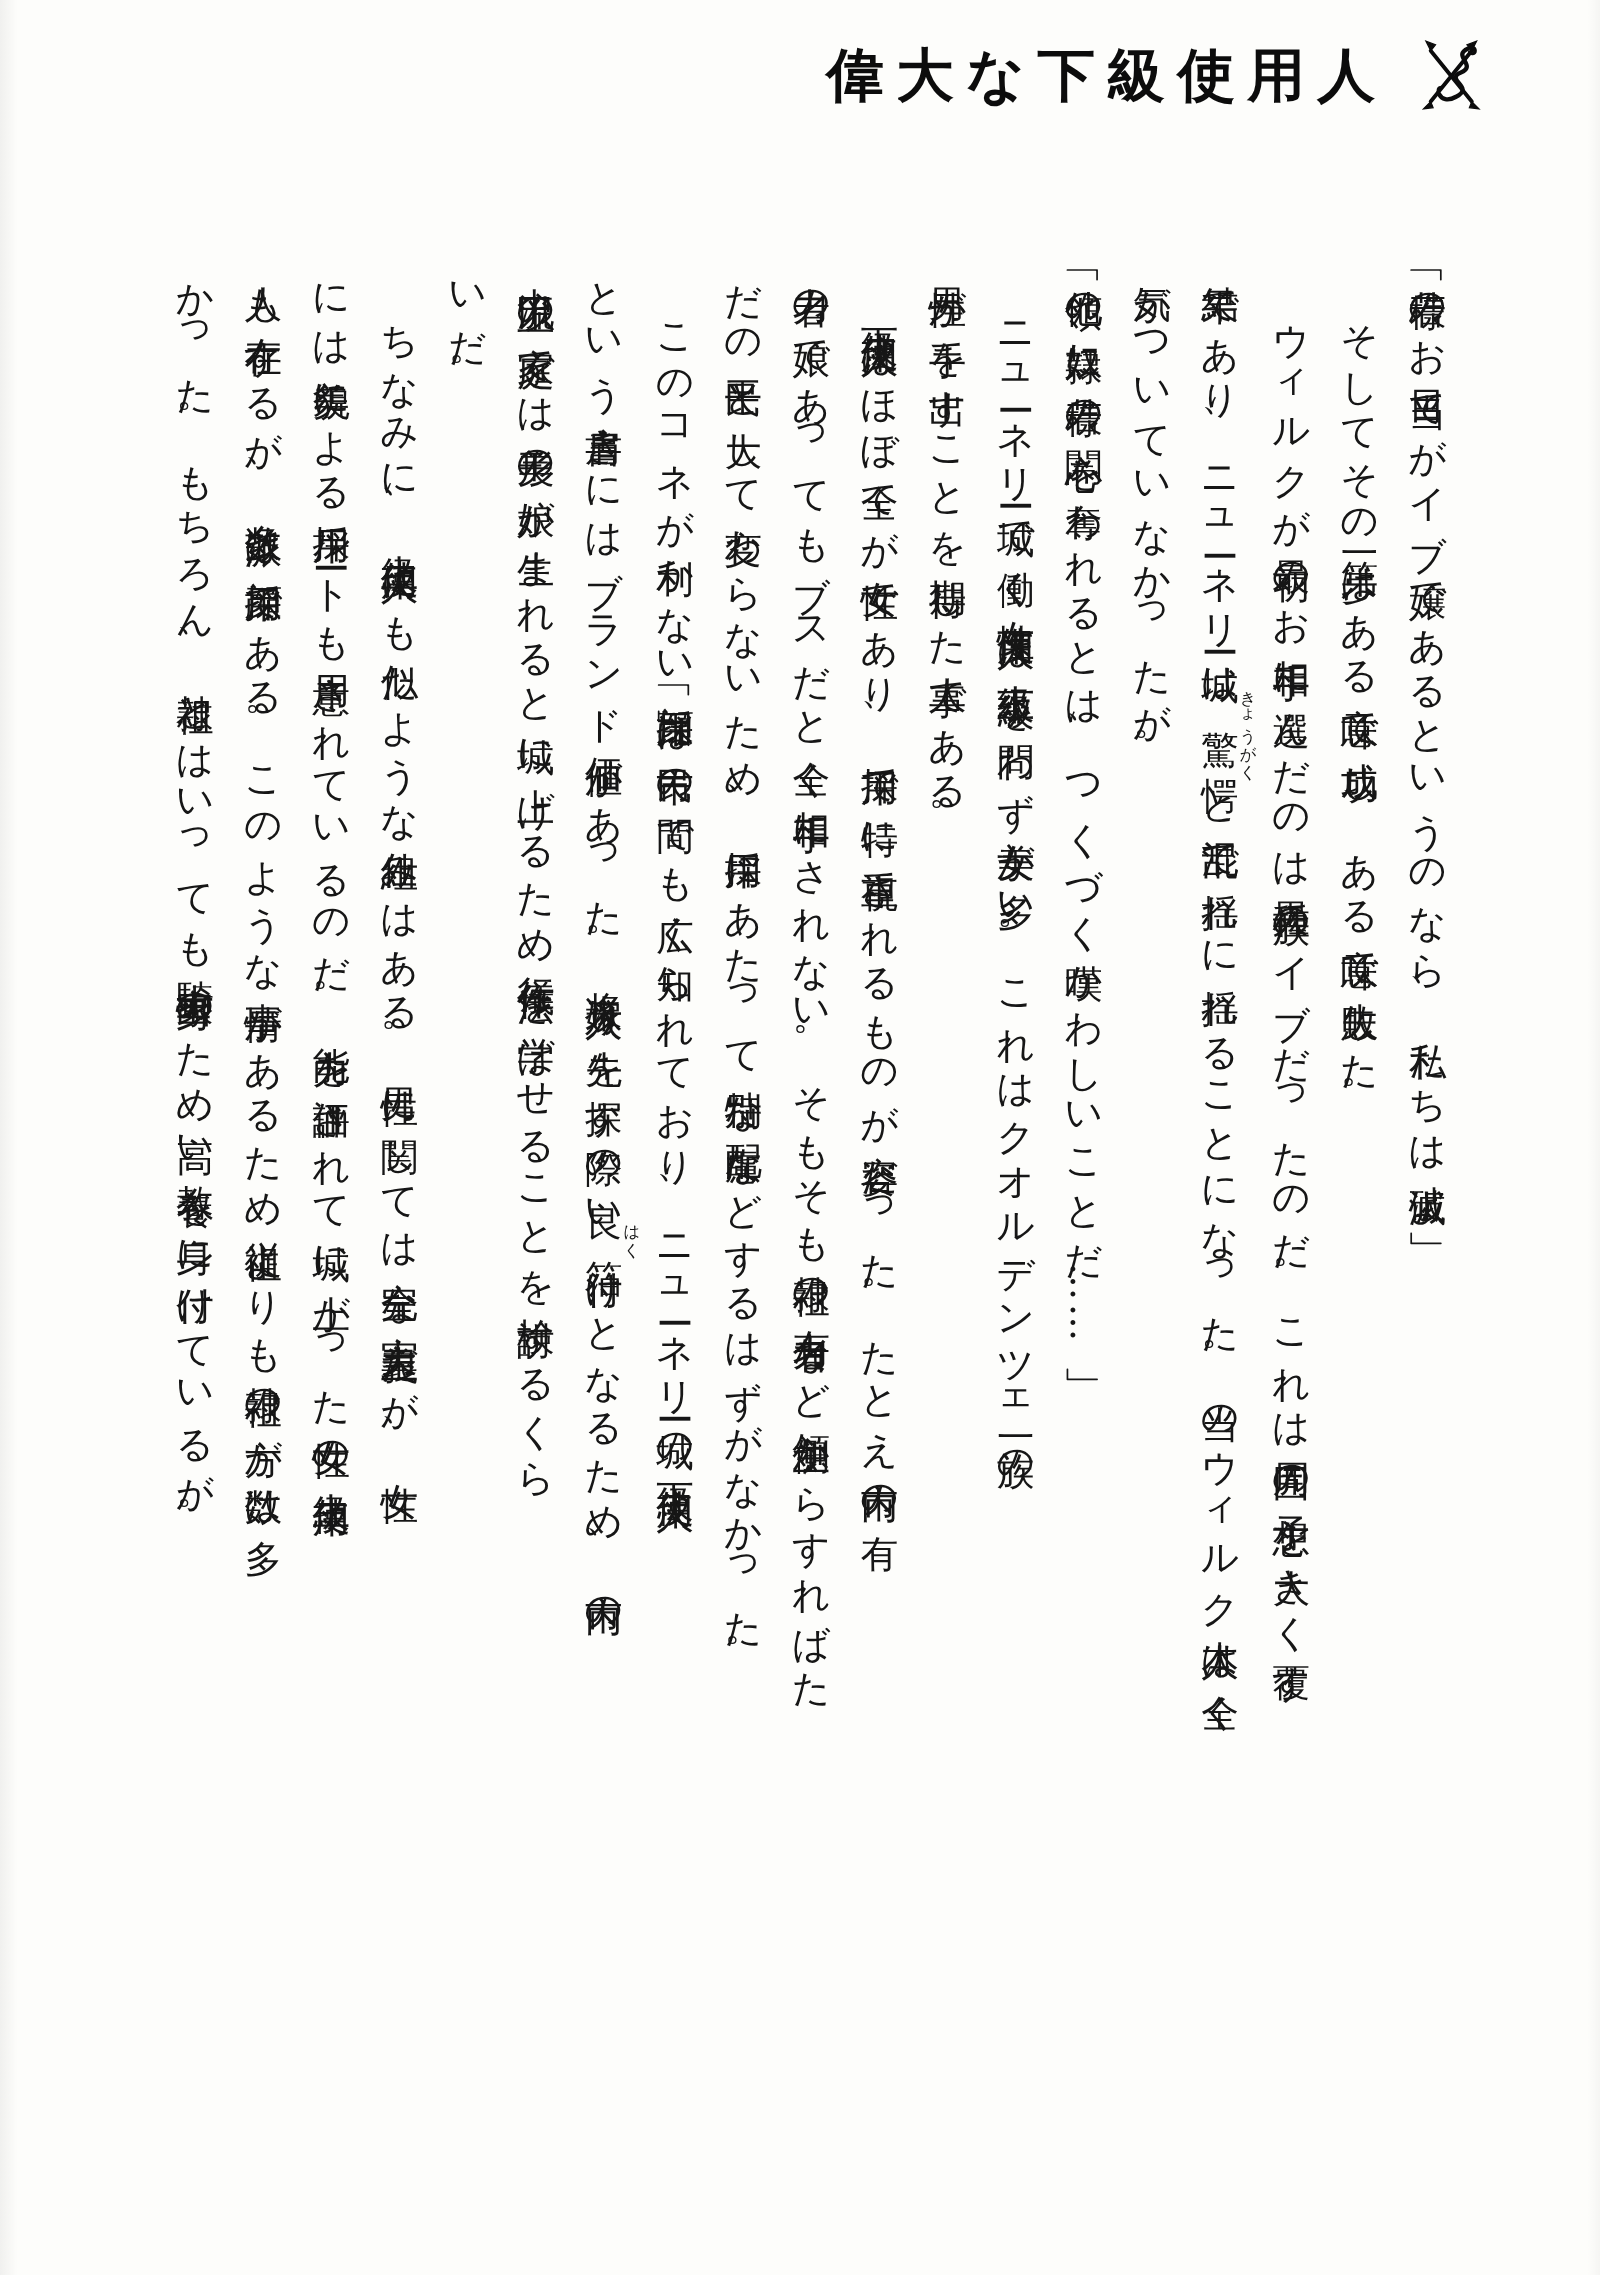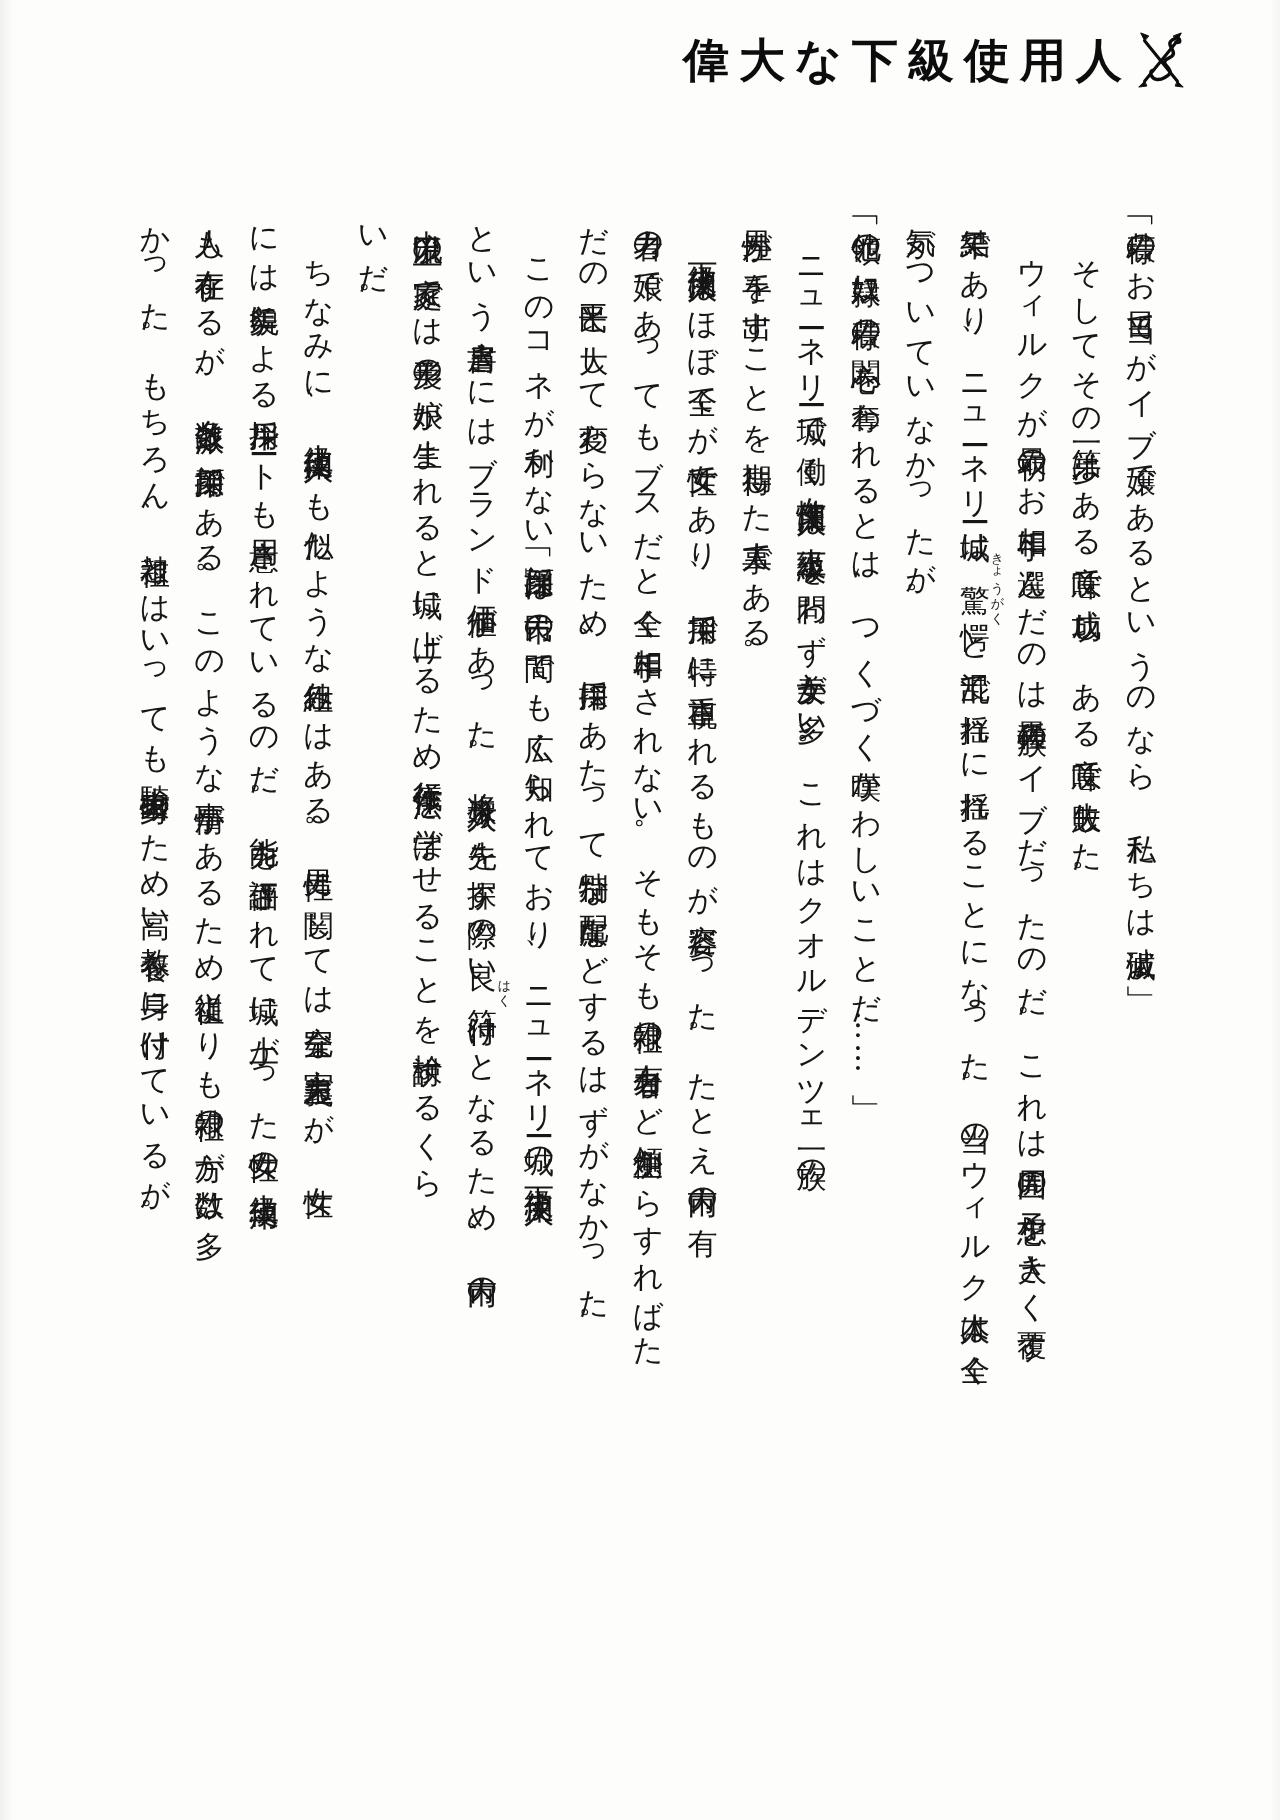--- a/index.html
+++ b/index.html
@@ -11,21 +11,21 @@
     font-family:"DejaVu Serif","Liberation Serif",serif;
   }
   
   .page::before{
     content:""; position:absolute; inset:0; pointer-events:none;
     background:linear-gradient(90deg, rgba(0,0,0,0.05) 0, rgba(0,0,0,0) 14px),
                linear-gradient(270deg, rgba(0,0,0,0.03) 0, rgba(0,0,0,0) 10px);
   }
   .header{
     position:absolute; top:30px; right:90px;
-    display:flex; align-items:center; 
+    display:flex; align-items:center; gap:22px;
   }
   .title{
     font-family:"DejaVu Sans","Liberation Sans",sans-serif;
     font-weight:bold;
     font-size:46px; line-height:1;
     letter-spacing:10px;
     color:#0c0c0c;
     white-space:nowrap;
   }
   .ornament{ width:58px; height:60px; flex:0 0 auto; }

